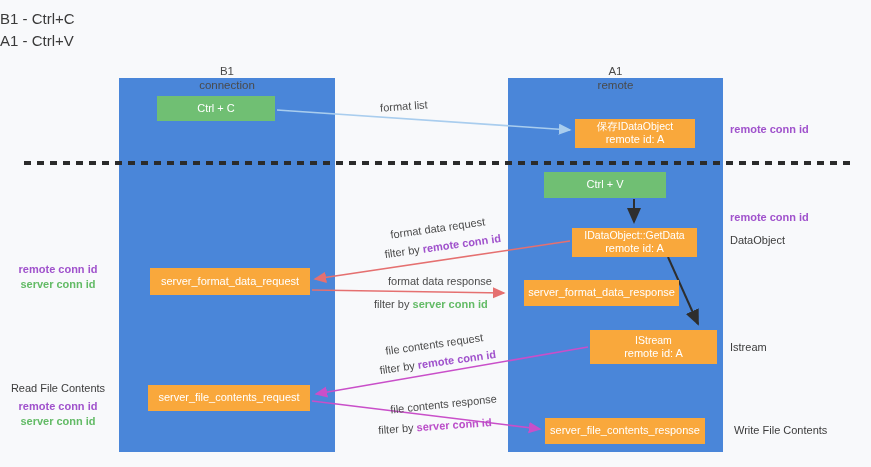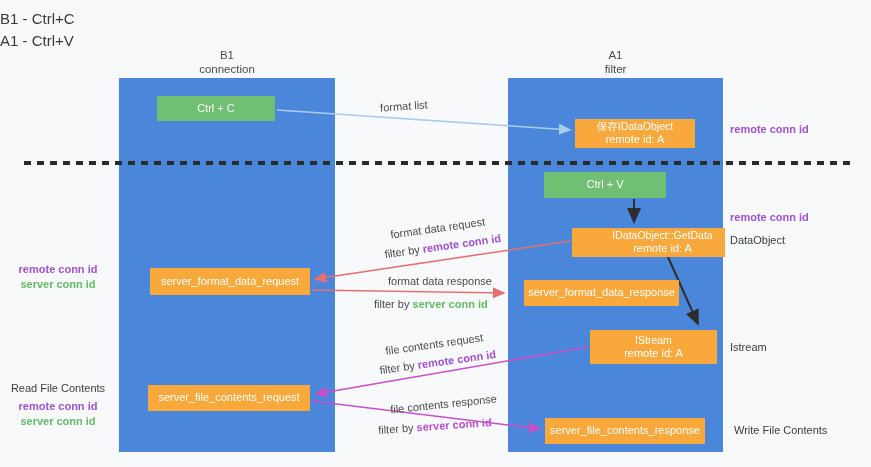--- a/index.html
+++ b/index.html
@@ -1,19 +1,19 @@
 <!DOCTYPE html>
 <html><head>
 <meta charset="utf-8">
 <style>
   html,body{margin:0;padding:0;}
   body{font-family:"Liberation Sans","DejaVu Sans",sans-serif;background:#f8f9fb;}
   #stage{position:relative;width:871px;height:467px;background:#f8f9fb;overflow:hidden;}
   .title{position:absolute;left:0;right:0;top:8px;text-align:left;color:#3a3a3a;font-size:15px;line-height:1.45;z-index:5;}
-  .colhdr{position:absolute;text-align:center;color:#4a4a4a;font-size:11.5px;line-height:1.25;z-index:5;}
+  .colhdr{position:absolute;text-align:center;color:#4a4a4a;font-size:11.5px;line-height:1.25;z-index:5;margin-top:16px;}
   .col{position:absolute;top:78px;height:374px;background:#4a86d9;z-index:1;}
   .dashline{position:absolute;left:24px;top:161px;width:828px;height:4px;z-index:2;
     background:repeating-linear-gradient(90deg,#2b2b2b 0 7px,transparent 7px 13px);}
   svg.arrows{position:absolute;left:0;top:0;z-index:3;}
   .box{position:absolute;display:flex;flex-direction:column;align-items:center;justify-content:center;
     color:#fff;font-size:11px;line-height:1.25;text-align:center;z-index:4;}
   .green{background:#70bf73;}
   .orange{background:#f9a83c;}
   .box .l2{font-size:11px;}
   .lbl{position:absolute;font-size:11px;color:#4c4c4c;white-space:nowrap;z-index:5;}
@@ -36,21 +36,21 @@
     <div>B1 - Ctrl+C</div>
     <div>A1 - Ctrl+V</div>
   </div>
 
   <div class="colhdr" style="left:119px;width:216px;top:48px;">
     <div>B1</div>
     <div>connection</div>
   </div>
   <div class="colhdr" style="left:508px;width:215px;top:48px;">
     <div>A1</div>
-    <div>filter</div>
+    <div>remote</div>
   </div>
 
   <div class="col" style="left:119px;width:216px;"></div>
   <div class="col" style="left:508px;width:215px;"></div>
 
   <div class="dashline"></div>
 
   <svg class="arrows" width="871" height="467" viewBox="0 0 871 467">
     <defs>
       <marker id="m-blue" markerWidth="9" markerHeight="8" refX="7" refY="3.5" orient="auto">
@@ -81,21 +81,21 @@
 
   <div class="box orange" style="left:575px;top:119px;width:120px;height:29px;font-size:10.5px;">
     <div>保存IDataObject</div>
     <div class="l2">remote id: A</div>
   </div>
 
   <div class="box green" style="left:544px;top:172px;width:122px;height:26px;">
     <div>Ctrl + V</div>
   </div>
 
-  <div class="box orange" style="left:572px;top:228px;width:125px;height:29px;font-size:10.5px;padding-left:28px;">
+  <div class="box orange" style="left:572px;top:228px;width:125px;height:29px;font-size:10.5px;">
     <div>IDataObject::GetData</div>
     <div class="l2">remote id: A</div>
   </div>
 
   <div class="box orange" style="left:150px;top:268px;width:160px;height:27px;">
     <div>server_format_data_request</div>
   </div>
 
   <div class="box orange" style="left:524px;top:280px;width:155px;height:26px;">
     <div>server_format_data_response</div>

